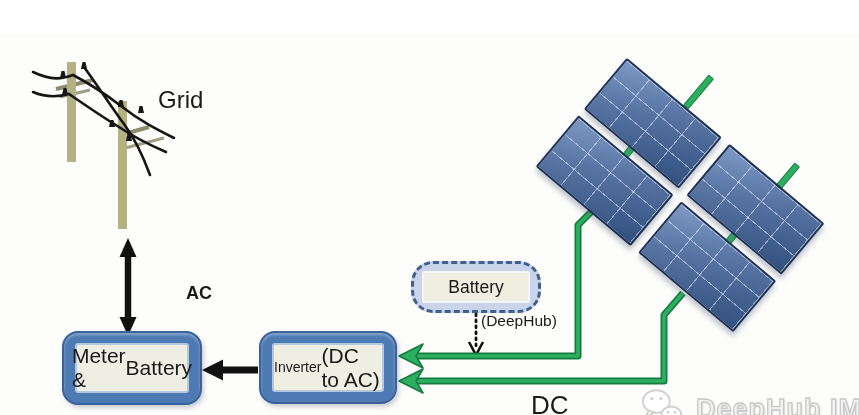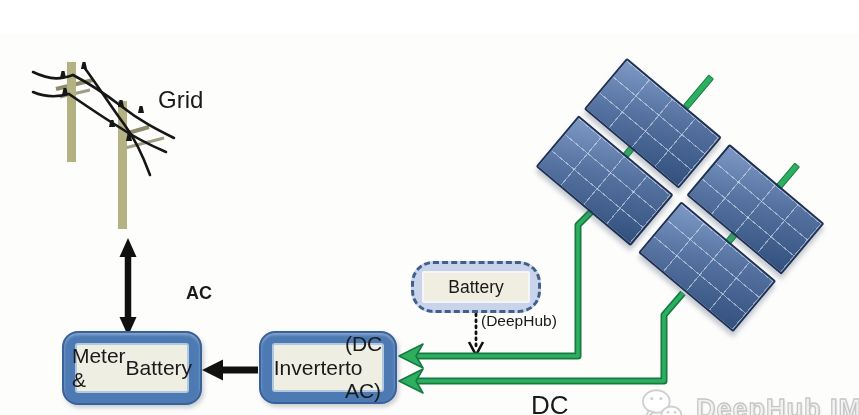--- a/index.html
+++ b/index.html
@@ -24,21 +24,21 @@
     display:flex;align-items:center;justify-content:center;
   }
   .box-inner{
     background:#efeee2;border:2px solid #b3c7de;border-radius:3px;
     width:calc(100% - 22px);height:calc(100% - 20px);
     display:flex;align-items:center;justify-content:center;line-height:1.12;
   }
   .box-meter{left:62px;top:297px;width:140px;height:74px;}
   .box-meter .l1,.box-meter .l2{font-size:21px;}
   .box-inverter{left:259px;top:297px;width:138px;height:73px;}
-  .box-inverter .l1{font-size:21px;}
+  .box-inverter .l1{font-size:14px;}
   .box-inverter .l2{font-size:21px;}
 
   
   .box-battery{
     position:absolute;z-index:4;left:411px;top:227px;width:130px;height:52px;
     border:3px dashed #3f5f8e;border-radius:22px;background:#c9d4ea;
     display:flex;align-items:center;justify-content:center;
   }
   .battery-inner{
     background:#efeee1;border:2px solid #f2f5fa;border-radius:2px;

